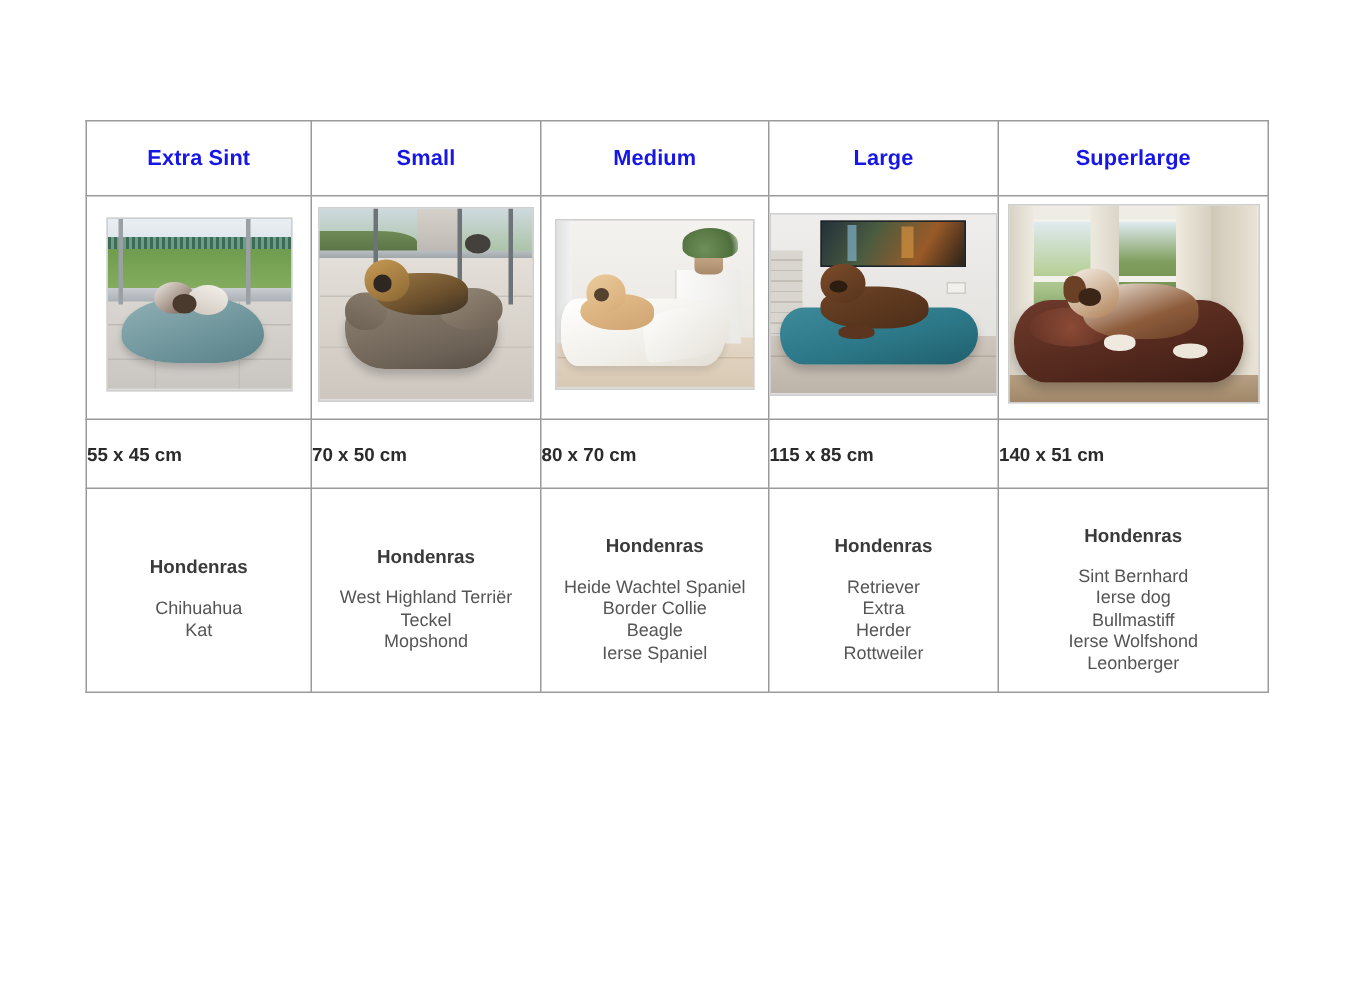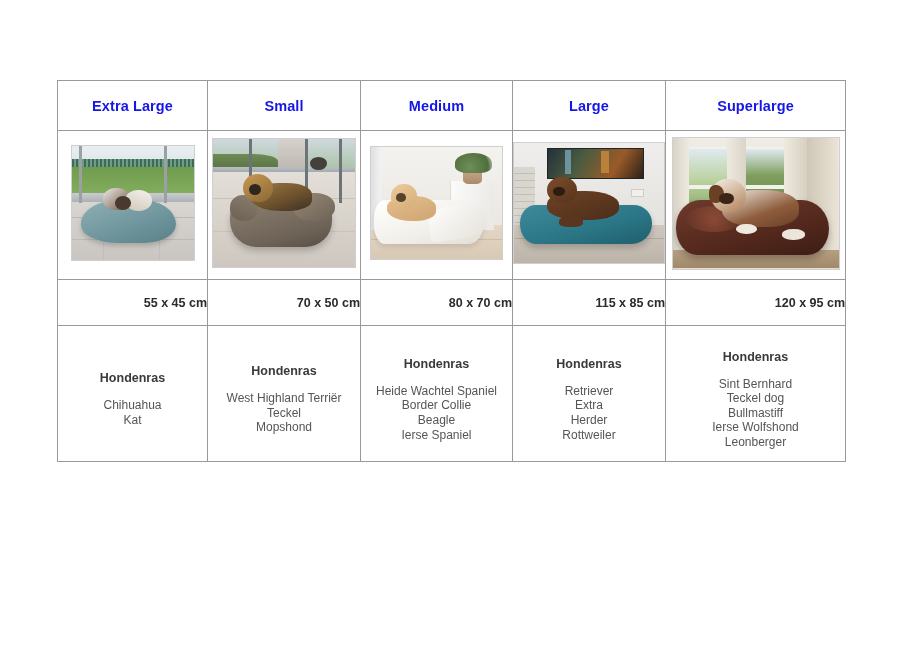--- a/index.html
+++ b/index.html
@@ -54,21 +54,21 @@
   }
   .ph-1{width:122px;height:114px;}
   .ph-2{width:142px;height:128px;}
   .ph-3{width:131px;height:112px;}
   .ph-4{width:150px;height:120px;}
   .ph-5{width:166px;height:131px;}
 
   
   .dim-row td{height:45px;}
   .dim{
-    text-align:right;
+    text-align:left;
     color:#2b2b2b;
     font-weight:bold;
     font-size:12.5px;
   }
 
   
   .breed-row td{height:135px;vertical-align:top;}
   .breed-cell{padding-top:12px;text-align:center;}
   .breed-title{
     color:#3a3a3a;
@@ -273,21 +273,21 @@
       <col class="c1">
         <col class="c2">
         <col class="c3">
         <col class="c4">
         <col class="c5">
     </colgroup>
     <tbody>
 
       <tr class="hdr-row">
         <td class="hdr">
-          <span>Extra Large</span>
+          <span>Extra Sint</span>
         </td>
         <td class="hdr">
           <span>Small</span>
         </td>
         <td class="hdr">
           <span>Medium</span>
         </td>
         <td class="hdr">
           <span>Large</span>
         </td>
@@ -365,21 +365,21 @@
         <td class="dim">
           <span>70 x 50 cm</span>
         </td>
         <td class="dim">
           <span>80 x 70 cm</span>
         </td>
         <td class="dim">
           <span>115 x 85 cm</span>
         </td>
         <td class="dim">
-          <span>120 x 95 cm</span>
+          <span>140 x 51 cm</span>
         </td>
       </tr>
 
       <tr class="breed-row">
         <td>
           <div class="breed-cell">
             <div class="breed-title">Hondenras</div>
             <div class="breed-list">
                 <div>Chihuahua</div>
                 <div>Kat</div>
@@ -416,21 +416,21 @@
                 <div>Herder</div>
                 <div>Rottweiler</div>
               </div>
           </div>
         </td>
         <td>
           <div class="breed-cell">
             <div class="breed-title">Hondenras</div>
             <div class="breed-list">
                 <div>Sint Bernhard</div>
-                <div>Teckel dog</div>
+                <div>Ierse dog</div>
                 <div>Bullmastiff</div>
                 <div>Ierse Wolfshond</div>
                 <div>Leonberger</div>
               </div>
           </div>
         </td>
       </tr>
 
     </tbody>
   </table>

